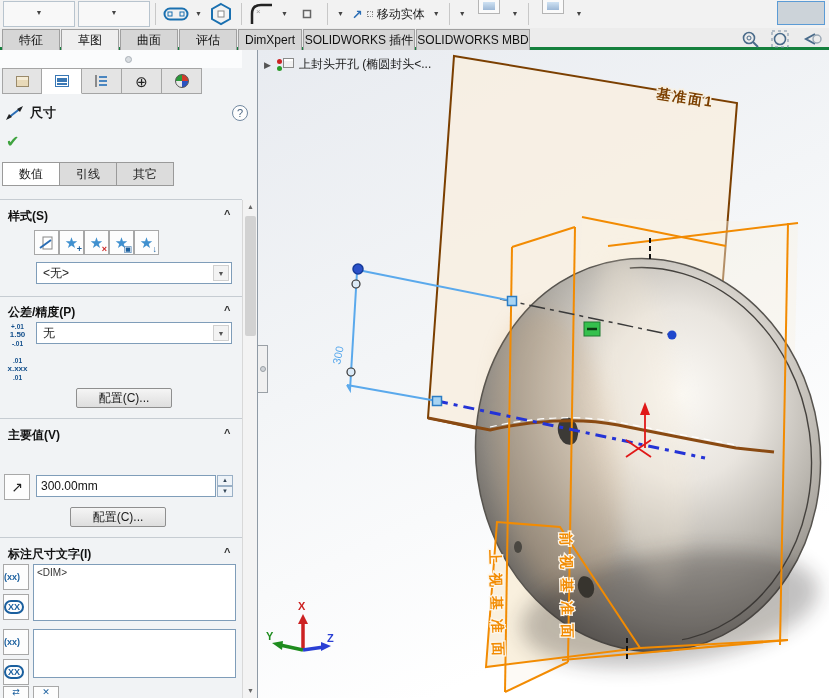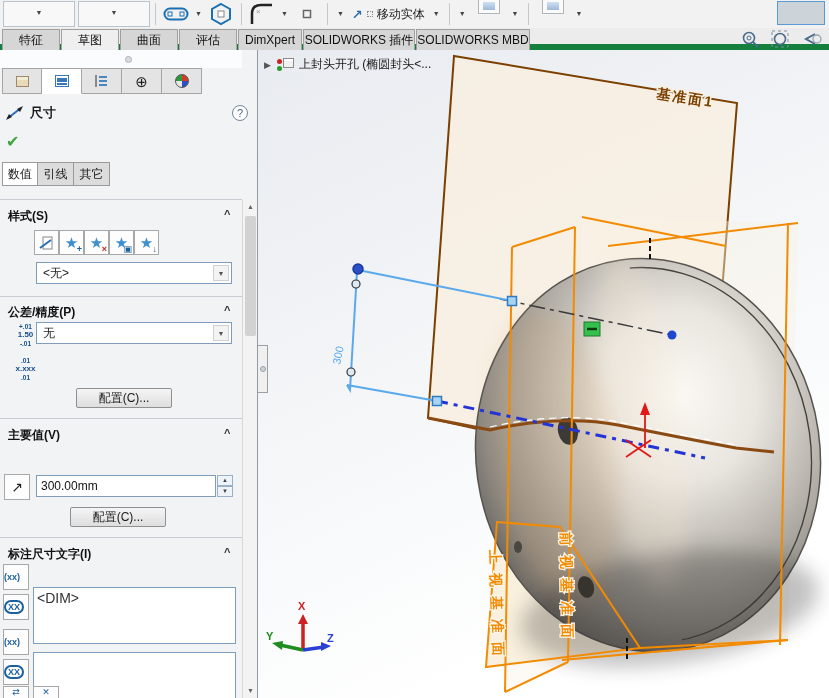--- a/index.html
+++ b/index.html
@@ -14,21 +14,21 @@
   .sep { width:1px; height:22px; background:#c8c8c8; margin:0 5px; }
   .tool-ic { width:30px; height:26px; display:flex; align-items:center; justify-content:center; }
   .move-btn { display:flex; align-items:center; height:26px; padding:0 4px; }
   .move-glyph { color:#2a6db5; font-weight:bold; font-size:13px; margin-right:4px; }
   .move-sq { display:inline-block; width:6px; height:6px; border:1px dotted #888; margin-right:4px; }
   .cutic { width:22px; height:14px; border:1px solid #b5b5b5; border-top:none; background:#fafafa; margin:0 8px; align-self:flex-start; }
   .cutic .inner { width:12px; height:8px; margin:2px auto; background:linear-gradient(#cfe2f3,#9db8d6); }
   .active-tool { position:absolute; right:4px; top:1px; width:48px; height:24px; border:1px solid #5b9bd5; background:#ccd3d9; }
 
   
-  .ribbon { position:absolute; left:0; top:28px; width:829px; height:22px; background:#ececec; border-bottom:6px solid #15803d; }
+  .ribbon { position:absolute; left:0; top:28px; width:829px; height:22px; background:#ececec; border-bottom:3px solid #15803d; }
   .rtab { position:absolute; top:1px; height:21px; background:#d6d6d6; border:1px solid #a0a0a0; border-bottom:none; text-align:center; line-height:20px; font-size:12px; color:#111; }
   .rtab.active { background:#efefef; }
   .viewicons { position:absolute; right:6px; top:2px; display:flex; gap:10px; }
   .viewicons svg { display:block; }
 
   
   .panel { position:absolute; left:0; top:50px; width:258px; height:648px; background:#f1f3f5; border-right:1px solid #8f9aa5; }
   .pm-top { position:absolute; left:0; top:0; width:242px; height:18px; background:#fbfcfd; }
   .pm-dot { position:absolute; left:125px; top:6px; width:7px; height:7px; border-radius:50%; background:#d9dde1; border:1px solid #aab1b8; }
   .pm-itabs { position:absolute; left:2px; top:18px; display:flex; }
@@ -42,41 +42,41 @@
   .ic-tree i { position:absolute; left:2px; width:8px; height:2px; background:#4a86c0; }
   .ic-tree i:nth-child(1){top:1px;} .ic-tree i:nth-child(2){top:5px;} .ic-tree i:nth-child(3){top:9px;}
   .ic-target { font-size:15px; color:#222; line-height:1; }
   .ic-wheel { width:14px; height:14px; border-radius:50%; border:1px solid #555; background:conic-gradient(#d23a2a 0 25%, #2a52c0 25% 50%, #e8e8e8 50% 75%, #2a9a3a 75% 100%); }
   .pm-title { position:absolute; left:6px; top:54px; display:flex; align-items:center; }
   .dim-ic { margin-right:6px; }
   .pm-title b { font-size:13px; }
   .help { position:absolute; left:232px; top:55px; width:16px; height:16px; border:1px solid #7188a0; border-radius:50%; color:#4a6480; font-size:11px; text-align:center; line-height:14px; background:#fdfdfd; }
   .okcheck { position:absolute; left:6px; top:82px; color:#3fa33f; font-size:16px; font-weight:bold; }
   .vtabs { position:absolute; left:2px; top:112px; display:flex; }
-  .vtab { min-width:36px; padding:0 5px; height:24px; border:1px solid #9a9a9a; border-left-width:0; background:#dcdcdc; text-align:center; line-height:22px; }
+  .vtab { min-width:36px; padding:0 16px; height:24px; border:1px solid #9a9a9a; border-left-width:0; background:#dcdcdc; text-align:center; line-height:22px; }
   .vtab:first-child { border-left-width:1px; }
   .vtab.active { background:#ffffff; }
   .psep { position:absolute; left:0; width:242px; height:1px; background:#c6ccd2; }
   .ghead { position:absolute; left:8px; font-weight:bold; font-size:12px; color:#111; }
   .chev { position:absolute; left:224px; width:12px; font-weight:bold; color:#333; font-size:11px; }
   .stylebtns { position:absolute; left:34px; top:180px; display:flex; }
   .sbtn { width:25px; height:25px; border:1px solid #a8a8a8; background:#fdfdfd; position:relative; display:flex; align-items:center; justify-content:center; }
   .sbtn .star { color:#4090cf; font-size:15px; line-height:1; }
   .sbtn .ov { position:absolute; right:1px; bottom:0; font-size:9px; font-weight:bold; line-height:1; }
   .combo { position:absolute; left:36px; width:196px; height:22px; border:1px solid #7f9db9; background:#fff; line-height:20px; padding-left:6px; color:#222; }
   .combo .car { position:absolute; right:2px; top:2px; width:16px; height:16px; background:#f3f3f3; border:1px solid #d0d0d0; text-align:center; font-size:7px; line-height:15px; color:#555; padding:0; }
-  .miniic { position:absolute; left:12px; width:27px; text-align:center; color:#14508c; font-size:6.5px; line-height:1.15; font-weight:bold; }
+  .miniic { position:absolute; left:4px; width:27px; text-align:center; color:#14508c; font-size:6.5px; line-height:1.15; font-weight:bold; }
   .cfgbtn { position:absolute; height:20px; width:96px; border:1px solid #8f8f8f; background:linear-gradient(#f5f5f5,#dedede); text-align:center; line-height:18px; border-radius:2px; }
   .tinput { position:absolute; border:1px solid #7f9db9; background:#fff; padding:2px 4px; line-height:16px; color:#111; overflow:hidden; white-space:nowrap; }
   .spin { position:absolute; left:217px; top:425px; width:16px; height:22px; display:flex; flex-direction:column; }
   .spin div { flex:1; border:1px solid #9ab0c6; background:#eef3f8; font-size:6px; text-align:center; line-height:9px; color:#345; }
   .flipbtn { position:absolute; left:4px; top:424px; width:26px; height:26px; border:1px solid #a8a8a8; background:#fdfdfd; text-align:center; font-size:14px; line-height:24px; color:#222; }
   .xxbtn { position:absolute; left:3px; width:26px; height:26px; border:1px solid #a8a8a8; background:#fdfdfd; color:#1a5f9e; font-weight:bold; font-size:9px; display:flex; align-items:center; justify-content:flex-start; }
   .xxbtn.oval span { border:2px solid #1a5f9e; border-radius:8px; padding:0 2px; }
-  .ta { position:absolute; left:33px; width:203px; border:1px solid #7f9db9; background:#fff; font-size:14px; padding:2px 3px; color:#333;margin-top:23px; }
+  .ta { position:absolute; left:33px; width:203px; border:1px solid #7f9db9; background:#fff; font-size:10px; padding:2px 3px; color:#333; }
   .cutbtn { position:absolute; width:26px; height:20px; border:1px solid #a8a8a8; background:#fdfdfd; color:#1a5f9e; font-size:9px; text-align:center; }
   .pscroll { position:absolute; left:242px; top:150px; width:15px; height:498px; background:#f3f3f3; border-left:1px solid #d8d8d8; }
   .pscroll .ar { position:absolute; left:0; width:15px; height:14px; font-size:7px; color:#666; text-align:center; line-height:14px; }
   .pscroll .thumb { position:absolute; left:2px; top:16px; width:11px; height:120px; background:#d2d2d2; border-radius:2px; }
 
   
   .viewport { position:absolute; left:258px; top:50px; width:571px; height:648px; background:linear-gradient(155deg,#e8ebf0 0%,#f3f5f7 40%,#ffffff 80%); }
   .tree { position:absolute; left:6px; top:6px; display:flex; align-items:center; font-size:12px; color:#1a1a1a; }
   .tri { color:#555; font-size:9px; margin-right:5px; }
   .part-ic { position:relative; width:18px; height:15px; margin-right:5px; }

